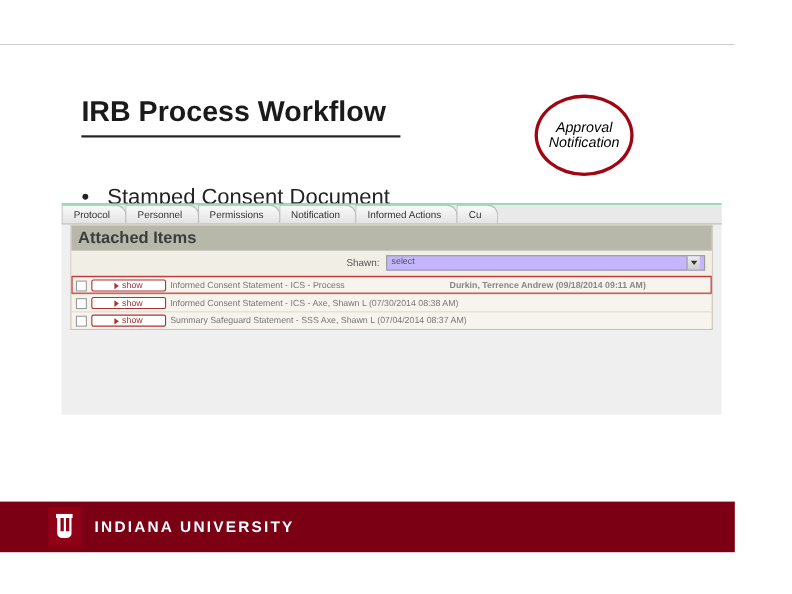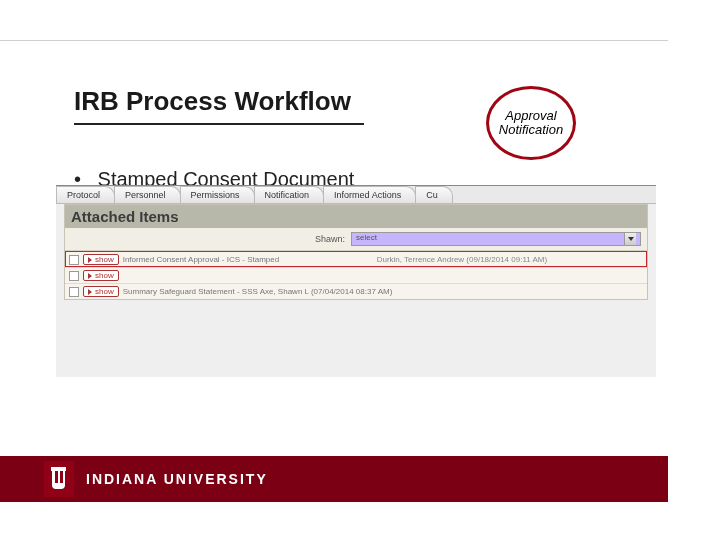--- a/index.html
+++ b/index.html
@@ -97,26 +97,26 @@
   .row {
     display:flex; align-items:center; gap:4px;
     padding:1px 4px; height:16px;
     border-top:1px solid #e0dbcf;
     font-size:8px; color:#777;
   }
   .row.sel { outline:1px solid #c1272d; outline-offset:-1px; }
   .row .box { width:10px;height:10px;border:1px solid #999;background:#fff; }
   .row .showbtn {
     border:1px solid #a33; color:#a33; border-radius:2px;
-    padding:0 4px; font-size:8px; background:#fff;
+    padding:0 20px; font-size:8px; background:#fff;
     display:inline-flex; align-items:center; gap:3px;
   }
   .row .showbtn .tri{width:0;height:0;border-top:3px solid transparent;border-bottom:3px solid transparent;border-left:4px solid #a33;}
   .row .nm { flex:0 0 250px; white-space:nowrap; }
-  .row .meta { color:#888; white-space:nowrap; }
+  .row .meta { color:#888; white-space:nowrap;font-weight:bold; }
 
   .footer {
     position:absolute; left:0; right:0; bottom:38px; height:46px;
     background:#7b0014;
     display:flex; align-items:center; gap:12px; padding-left:44px;
   }
   .iu-block {
     width:30px; height:36px; background:#900017;
     display:flex; align-items:center; justify-content:center;
   }
@@ -164,29 +164,30 @@
             </span>
         </div>
       </div>
 
       <div class="row sel">
         <span class="box"></span>
         <span class="showbtn">
             <span class="tri"></span>
             <span>show</span>
           </span>
-        <span class="nm">Informed Consent Approval - ICS - Stamped</span>
+        <span class="nm">Informed Consent Statement - ICS - Process</span>
         <span class="meta">Durkin, Terrence Andrew (09/18/2014 09:11 AM)</span>
       </div>
       <div class="row">
         <span class="box"></span>
         <span class="showbtn">
             <span class="tri"></span>
             <span>show</span>
           </span>
+        <span class="nm">Informed Consent Statement - ICS - Axe, Shawn L (07/30/2014 08:38 AM)</span>
         <span class="meta"></span>
       </div>
       <div class="row">
         <span class="box"></span>
         <span class="showbtn">
             <span class="tri"></span>
             <span>show</span>
           </span>
         <span class="nm">Summary Safeguard Statement - SSS   Axe, Shawn L (07/04/2014 08:37 AM)</span>
         <span class="meta"></span>

